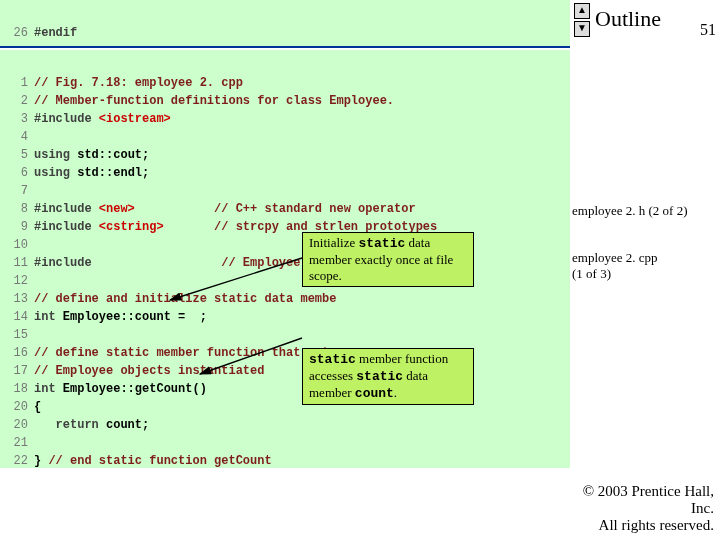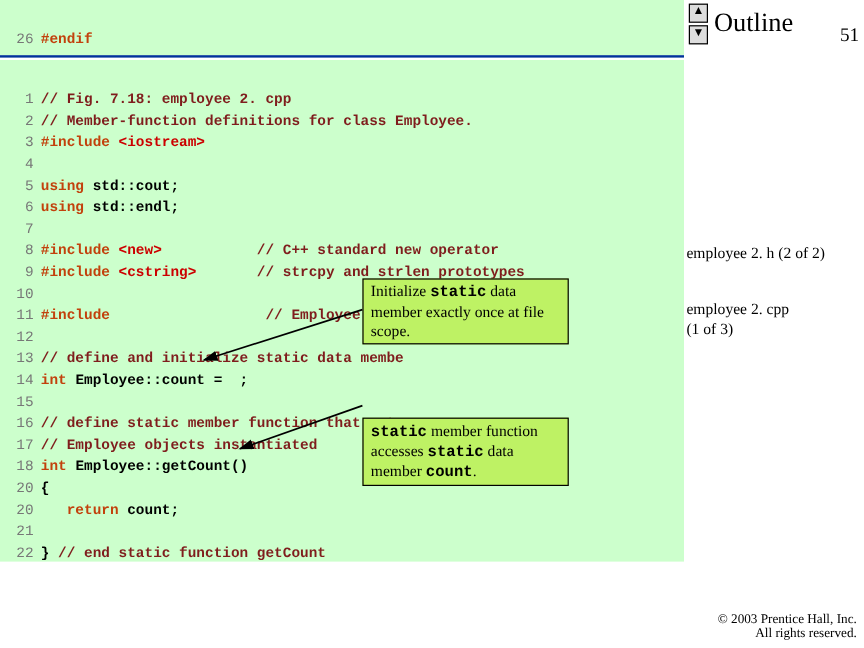--- a/index.html
+++ b/index.html
@@ -68,21 +68,21 @@
   .side-label3 {
     position: absolute;
     top: 266px;
     left: 2px;
     font-size: 13px;
   }
   .copyright {
     position: absolute;
     bottom: 6px;
     right: 6px;
-    font-size: 11px;
+    font-size: 15px;
     text-align: right;
   }
 
   .code-area {
     position: absolute;
     left: 0;
     top: 0;
     width: 570px;
     height: 46px;
     background: #ccffcc;
@@ -120,21 +120,21 @@
   .gutter-top {
     display: inline-block;
     width: 24px;
     color: #777;
     text-align: right;
     padding-right: 6px;
   }
   .bold { font-weight: bold; }
   .green-c { color: #7f1d1d; }
   .kw { color: #000; font-weight: bold; }
-  .blue { color: #c2410c; font-weight: bold; }
+  .blue { color: #404040; font-weight: bold; }
   .red { color: #cc0000; font-weight: bold; }
 
   .callout {
     position: absolute;
     background: #bef264;
     border: 1px solid #000;
     font-family: "Times New Roman", serif;
     font-size: 13px;
     padding: 2px 6px;
     line-height: 16px;

